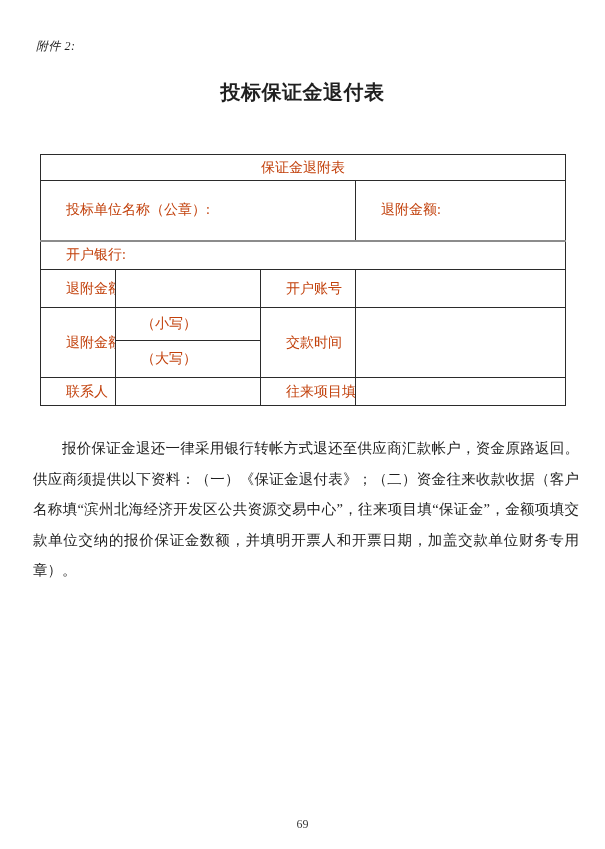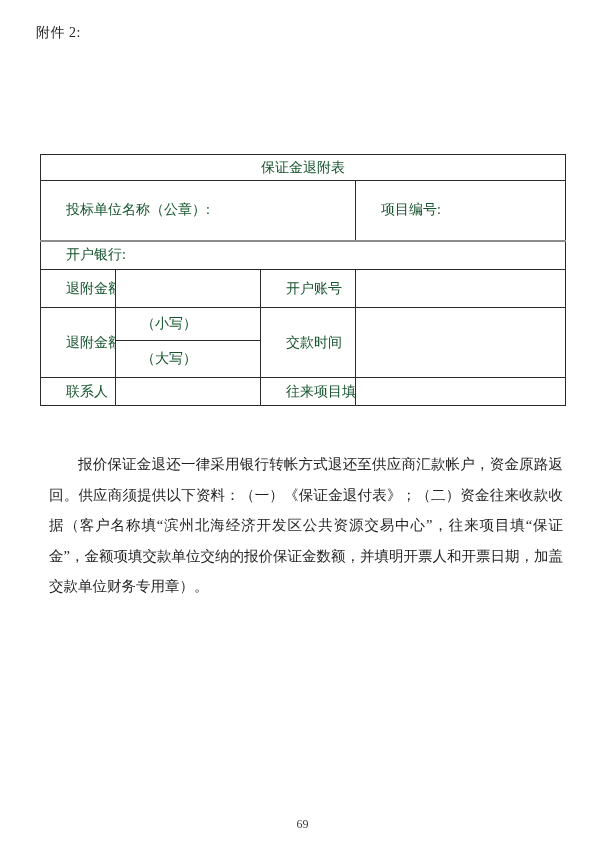--- a/index.html
+++ b/index.html
@@ -10,64 +10,65 @@
     height: 849px;
     margin: 0 auto;
     background: #ffffff;
     color: #1f1f1f;
     font-family: "Liberation Serif", serif;
     overflow: hidden;
   }
   .attachment {
     position: absolute;
     left: 36px;
-    top: 24px;
-    font-size: 14px;
+    top: 38px;
+    font-size: 12px;
     letter-spacing: 0.5px;
+    font-style: italic;
   }
   .doc-title {
     position: absolute;
     left: 0;
     top: 79px;
     width: 100%;
     text-align: center;
     font-family: "Liberation Sans", sans-serif;
     font-size: 20px;
     font-weight: bold;
     letter-spacing: 0.5px;
   }
   table.form {
     position: absolute;
     left: 40px;
     top: 154px;
     width: 525px;
     border-collapse: collapse;
     table-layout: fixed;
     font-size: 14px;
-    color: #14532d;
+    color: #c2410c;
   }
   table.form td {
     border: 1px solid #2b2b2b;
     vertical-align: middle;
     padding: 0 2px 0 25px;
     overflow: hidden;
     white-space: nowrap;
   }
   table.form td.center { text-align: center; padding: 0; }
   tr.unit-row td { border-bottom: 2px solid #8c8c8c; }
   .notes {
     position: absolute;
     left: 33px;
     top: 433px;
     width: 546px;
     font-size: 14.5px;
     line-height: 30.5px;
     text-align: justify;
   }
-  .notes p { margin: 16px; }
+  .notes p { margin: 0; }
   .notes .para { text-indent: 2em; }
   .notes .seal {
     font-family: "Liberation Sans", sans-serif;
     font-weight: bold;
   }
   .page-number {
     position: absolute;
     left: 0;
     top: 817px;
     width: 100%;
@@ -76,35 +77,36 @@
     color: #3a3a3a;
   }
 </style>
 </head>
 <body>
 
 <div class="page">
 
   <div class="attachment">附件 2:</div>
 
+  <div class="doc-title">投标保证金退付表</div>
 
   <table class="form">
     <colgroup>
       <col style="width:75px">
       <col style="width:145px">
       <col style="width:95px">
       <col style="width:210px">
     </colgroup>
     <tbody>
       <tr style="height:26px">
         <td colspan="4" class="center">保证金退附表</td>
       </tr>
       <tr class="unit-row" style="height:60px">
         <td colspan="3">投标单位名称（公章）:</td>
-        <td>项目编号:</td>
+        <td>退附金额:</td>
       </tr>
       <tr style="height:29px">
         <td colspan="4">开户银行:</td>
       </tr>
       <tr style="height:38px">
         <td>退附金额</td>
         <td></td>
         <td>开户账号</td>
         <td></td>
       </tr>

